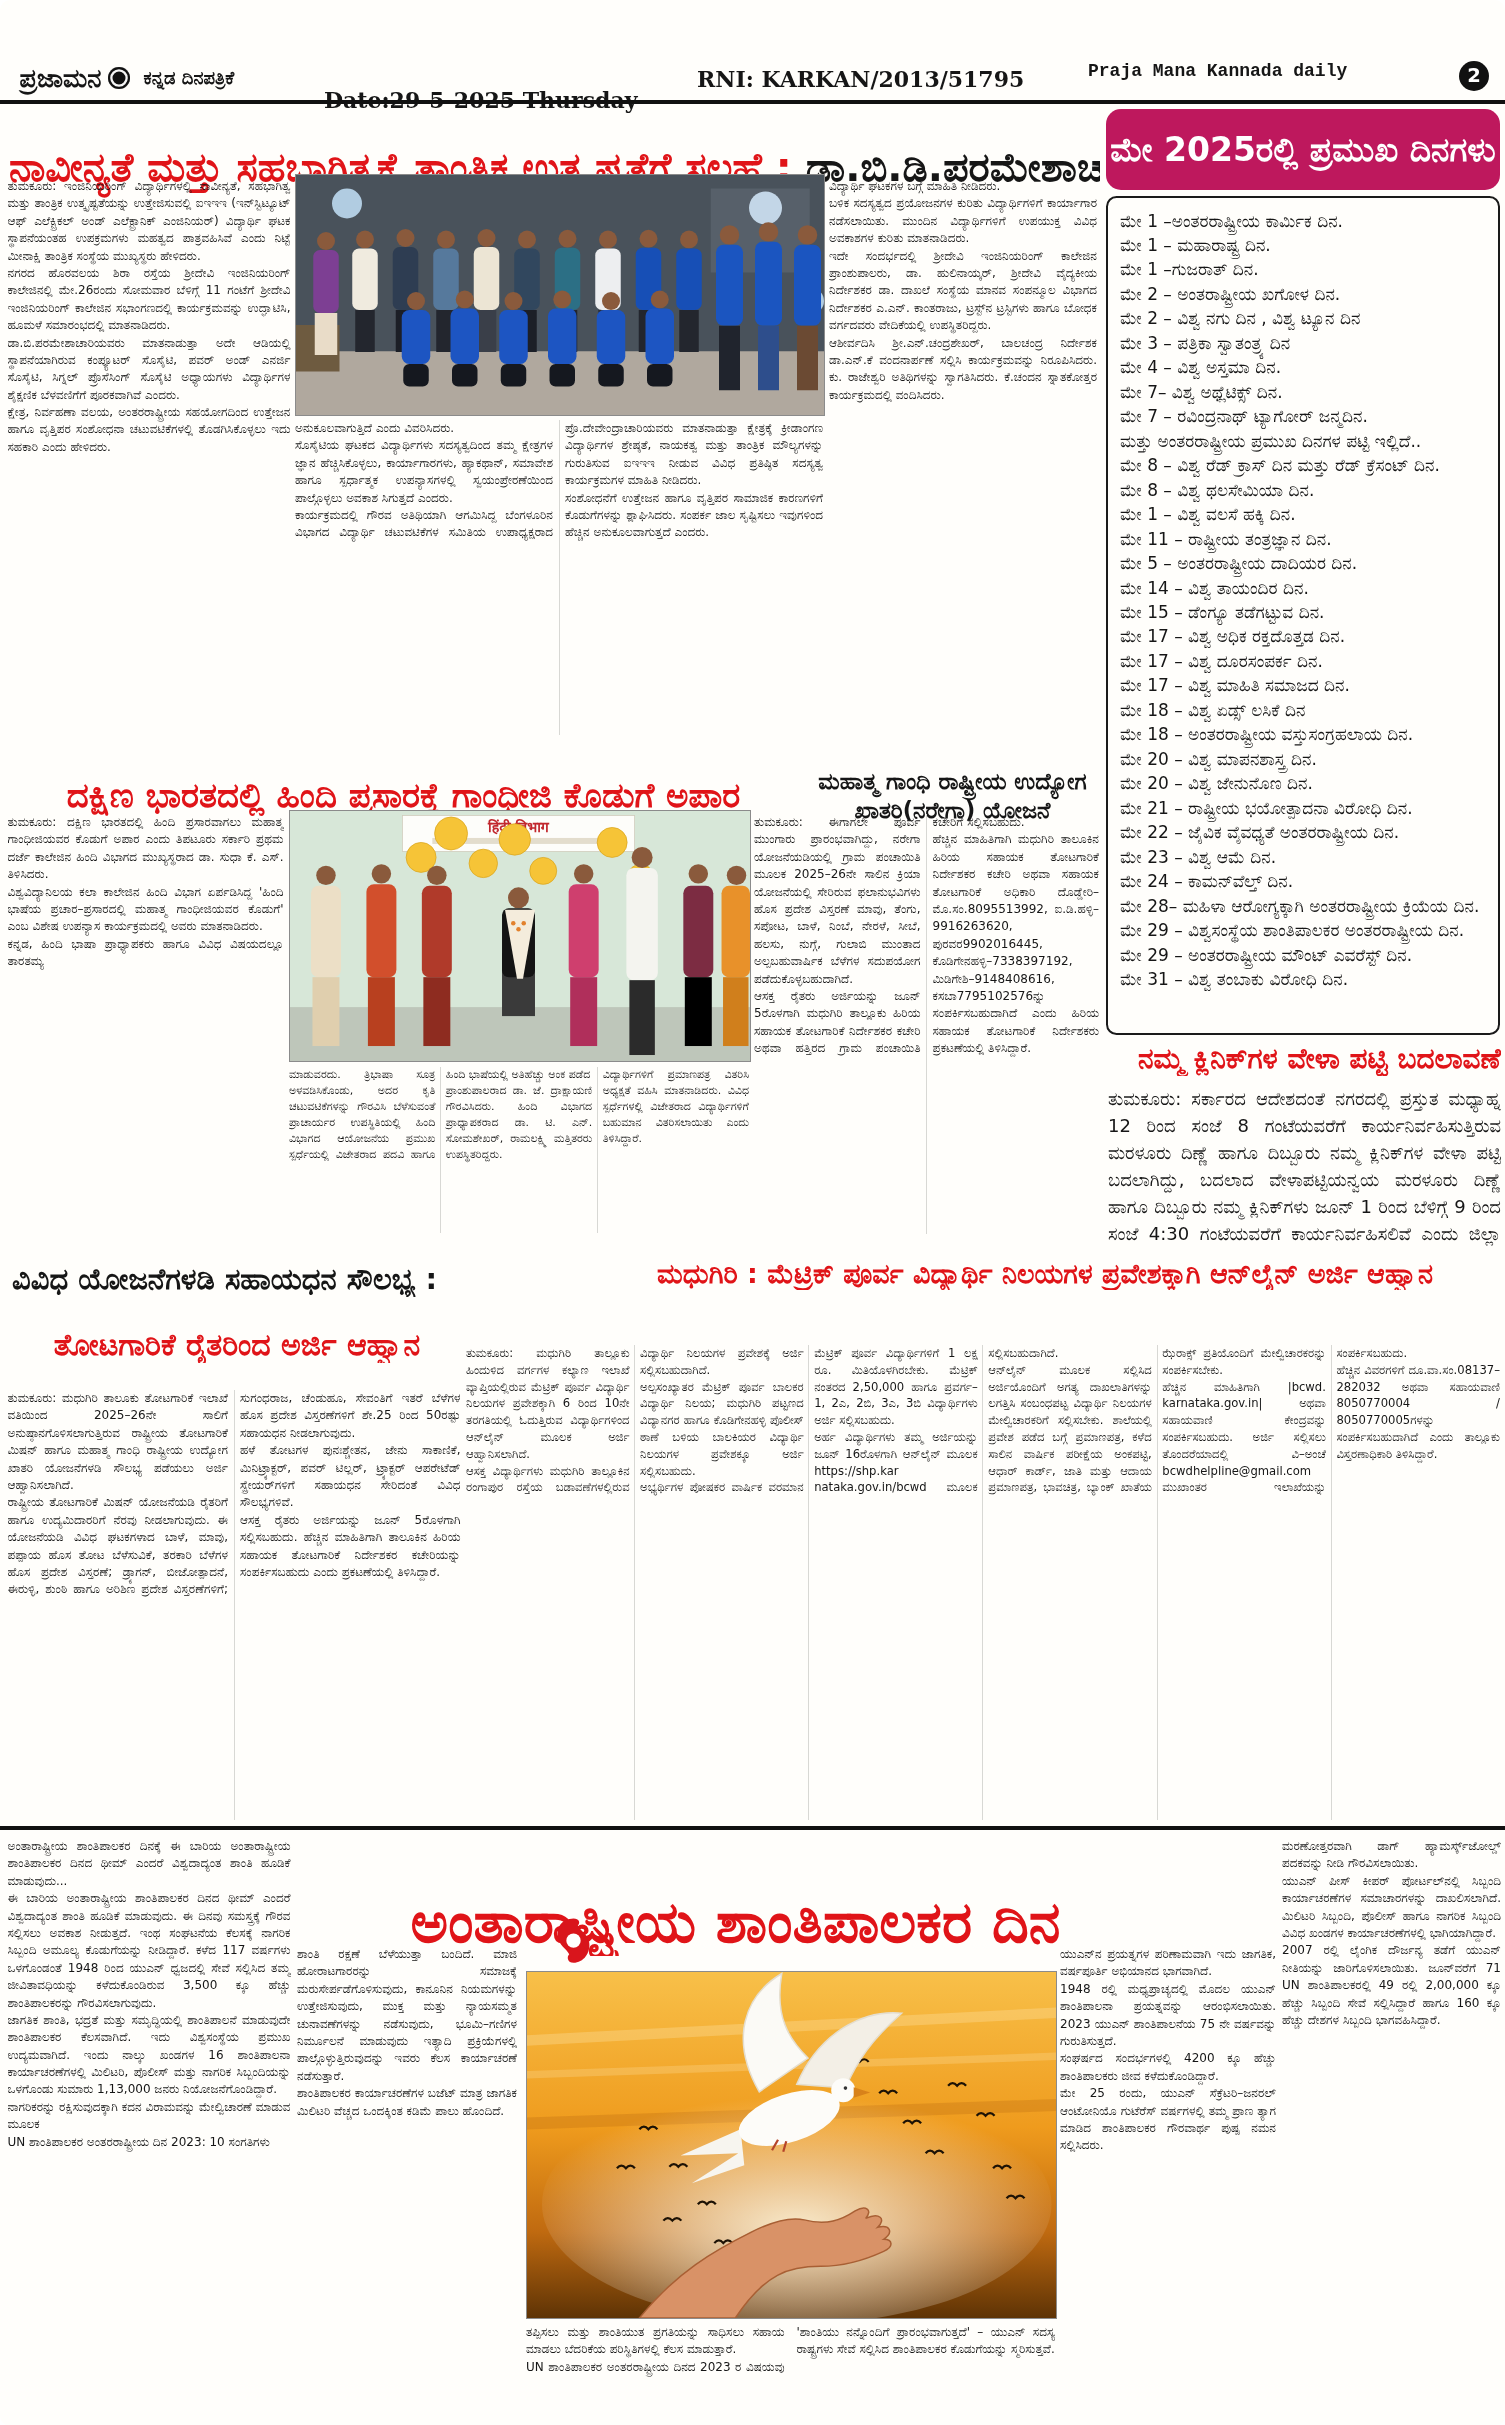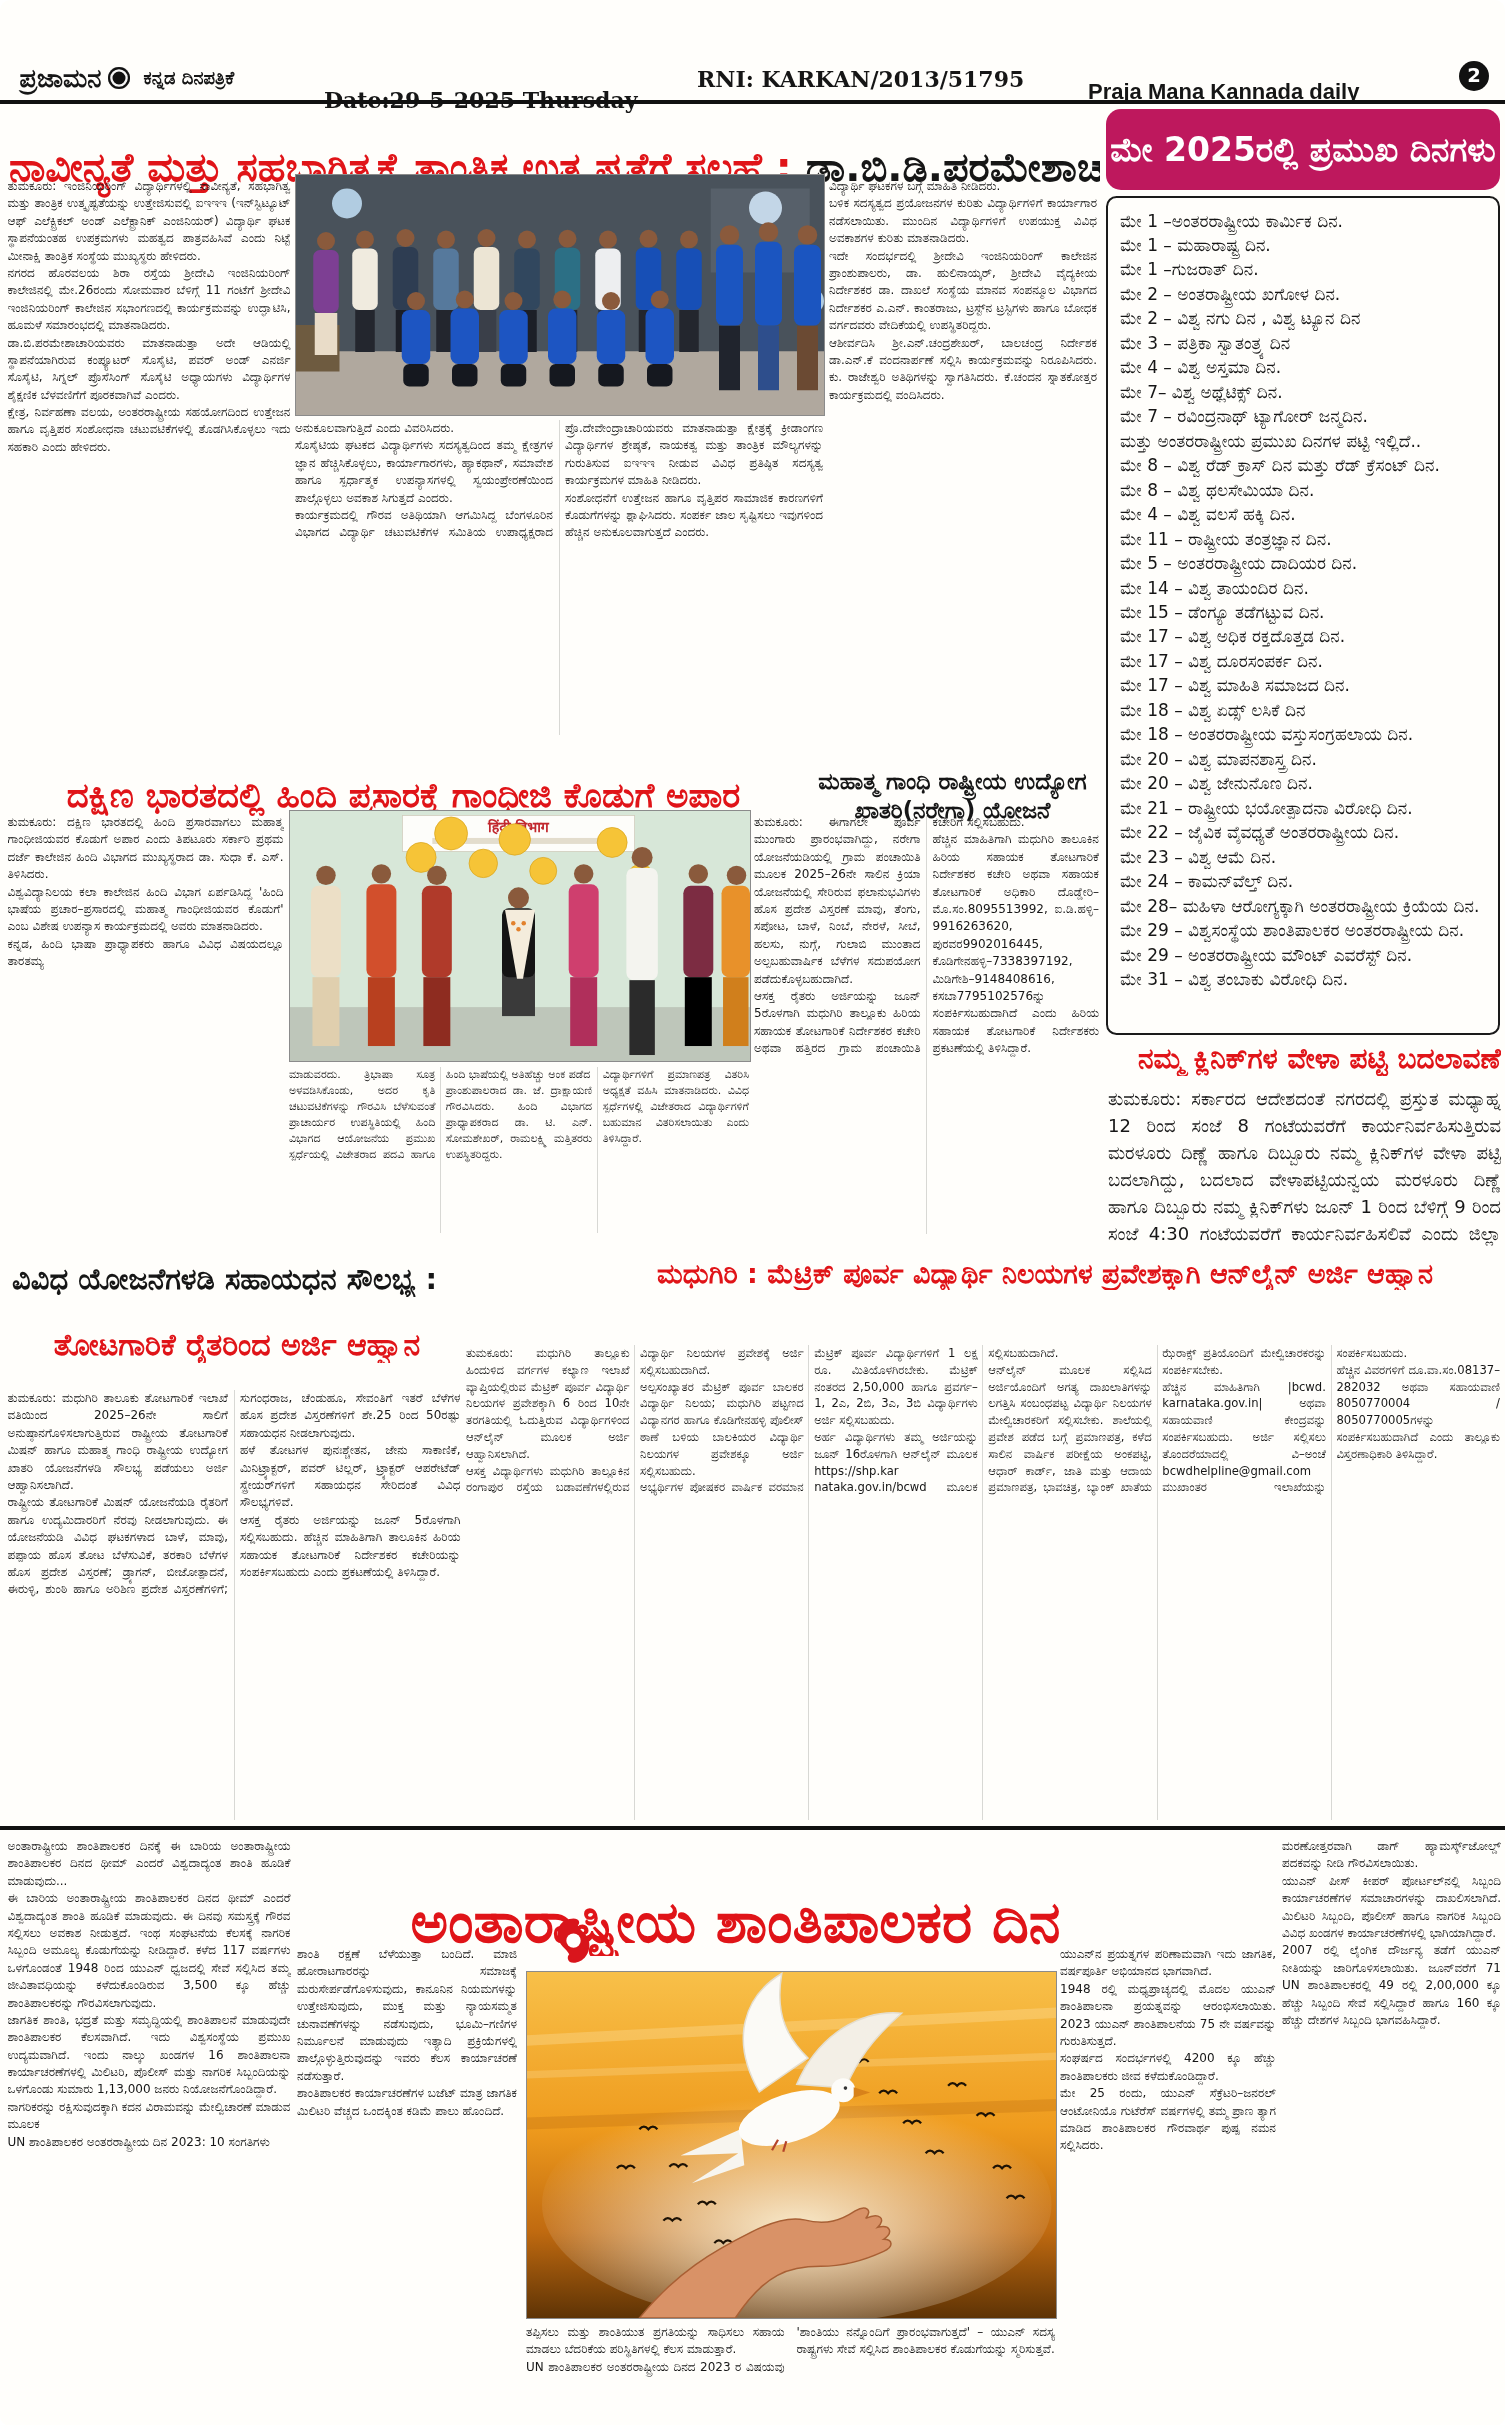--- a/index.html
+++ b/index.html
@@ -10,21 +10,21 @@
   .red{color:var(--accent,#e01418);}
   .rule{background:#111;}
   
   #mastbar{left:0;top:61px;width:1505px;height:39px;}
   .mast-left{position:absolute;left:19.5px;top:1.5px;font-weight:bold;font-size:25.5px;display:flex;align-items:center;gap:6px;}
   .mast-emblem{display:inline-block;width:22.5px;height:22.5px;border-radius:50%;background:#111;
                box-shadow:inset 0 0 0 2.2px #111, inset 0 0 0 4.5px #f5f5f5;}
   .mast-sub{font-size:18px;font-weight:bold;margin-left:7.5px;}
   .mast-date{position:absolute;left:324px;top:4.5px;font-size:22px;font-weight:bold;font-family:"DejaVu Serif",serif;margin-top:21px;}
   .mast-rni{position:absolute;left:697px;top:4.5px;font-size:22px;font-weight:bold;font-family:"DejaVu Serif",serif;}
-  .mast-daily{position:absolute;left:1088px;top:18px;font-size:22px;font-weight:bold;font-family:Liberation Sans, sans-serif;}
+  .mast-daily{position:absolute;left:1088px;top:0;font-size:18px;font-weight:bold;font-family:Liberation Mono, monospace;}
   .page-badge{position:absolute;left:1459px;top:0px;width:30px;height:30px;border-radius:50%;background:#111;
               color:#fff;font-size:19.5px;font-weight:bold;text-align:center;line-height:30px;}
   #headRule{left:0;top:100px;width:1505px;height:3.7px;}
   
   #headline1{left:9px;top:108px;width:1091px;height:66px;font-size:40px;font-weight:bold;text-align:center;
              line-height:64px;white-space:nowrap;overflow:hidden;}
   #a1L{left:7.5px;top:178px;width:283px;height:558px;}
   #photo1{left:295px;top:174px;width:528px;height:240px;border:0.7px solid #8b8b8b;background:#49525b;}
   #a1M{left:295px;top:420px;width:528px;height:315px;column-count:2;column-gap:12px;column-rule:0.7px solid #d8d8d4;}
   #a1R{left:829px;top:178px;width:268px;height:558px;}
@@ -188,21 +188,21 @@
         <div>ಮೇ 1 –ಗುಜರಾತ್ ದಿನ.</div>
         <div>ಮೇ 2 – ಅಂತರಾಷ್ಟ್ರೀಯ ಖಗೋಳ ದಿನ.</div>
         <div>ಮೇ 2 – ವಿಶ್ವ ನಗು ದಿನ , ವಿಶ್ವ ಟ್ಯೂನ ದಿನ</div>
         <div>ಮೇ 3 – ಪತ್ರಿಕಾ ಸ್ವಾತಂತ್ರ್ಯ ದಿನ</div>
         <div>ಮೇ 4 – ವಿಶ್ವ ಅಸ್ತಮಾ ದಿನ.</div>
         <div>ಮೇ 7– ವಿಶ್ವ ಅಥ್ಲೆಟಿಕ್ಸ್ ದಿನ.</div>
         <div>ಮೇ 7 – ರವಿಂದ್ರನಾಥ್ ಟ್ಯಾಗೋರ್ ಜನ್ಮದಿನ.</div>
         <div>ಮತ್ತು ಅಂತರರಾಷ್ಟ್ರೀಯ ಪ್ರಮುಖ ದಿನಗಳ ಪಟ್ಟಿ ಇಲ್ಲಿದೆ..</div>
         <div>ಮೇ 8 – ವಿಶ್ವ ರೆಡ್ ಕ್ರಾಸ್ ದಿನ ಮತ್ತು ರೆಡ್ ಕ್ರೆಸಂಟ್ ದಿನ.</div>
         <div>ಮೇ 8 – ವಿಶ್ವ ಥಲಸೇಮಿಯಾ ದಿನ.</div>
-        <div>ಮೇ 4 – ವಿಶ್ವ ವಲಸೆ ಹಕ್ಕಿ ದಿನ.</div>
+        <div>ಮೇ 1 – ವಿಶ್ವ ವಲಸೆ ಹಕ್ಕಿ ದಿನ.</div>
         <div>ಮೇ 11 – ರಾಷ್ಟ್ರೀಯ ತಂತ್ರಜ್ಞಾನ ದಿನ.</div>
         <div>ಮೇ 5 – ಅಂತರರಾಷ್ಟ್ರೀಯ ದಾದಿಯರ ದಿನ.</div>
         <div>ಮೇ 14 – ವಿಶ್ವ ತಾಯಂದಿರ ದಿನ.</div>
         <div>ಮೇ 15 – ಡೆಂಗ್ಯೂ ತಡೆಗಟ್ಟುವ ದಿನ.</div>
         <div>ಮೇ 17 – ವಿಶ್ವ ಅಧಿಕ ರಕ್ತದೊತ್ತಡ ದಿನ.</div>
         <div>ಮೇ 17 – ವಿಶ್ವ ದೂರಸಂಪರ್ಕ ದಿನ.</div>
         <div>ಮೇ 17 – ವಿಶ್ವ ಮಾಹಿತಿ ಸಮಾಜದ ದಿನ.</div>
         <div>ಮೇ 18 – ವಿಶ್ವ ಏಡ್ಸ್ ಲಸಿಕೆ ದಿನ</div>
         <div>ಮೇ 18 – ಅಂತರರಾಷ್ಟ್ರೀಯ ವಸ್ತುಸಂಗ್ರಹಲಾಯ ದಿನ.</div>
         <div>ಮೇ 20 – ವಿಶ್ವ ಮಾಪನಶಾಸ್ತ್ರ ದಿನ.</div>

